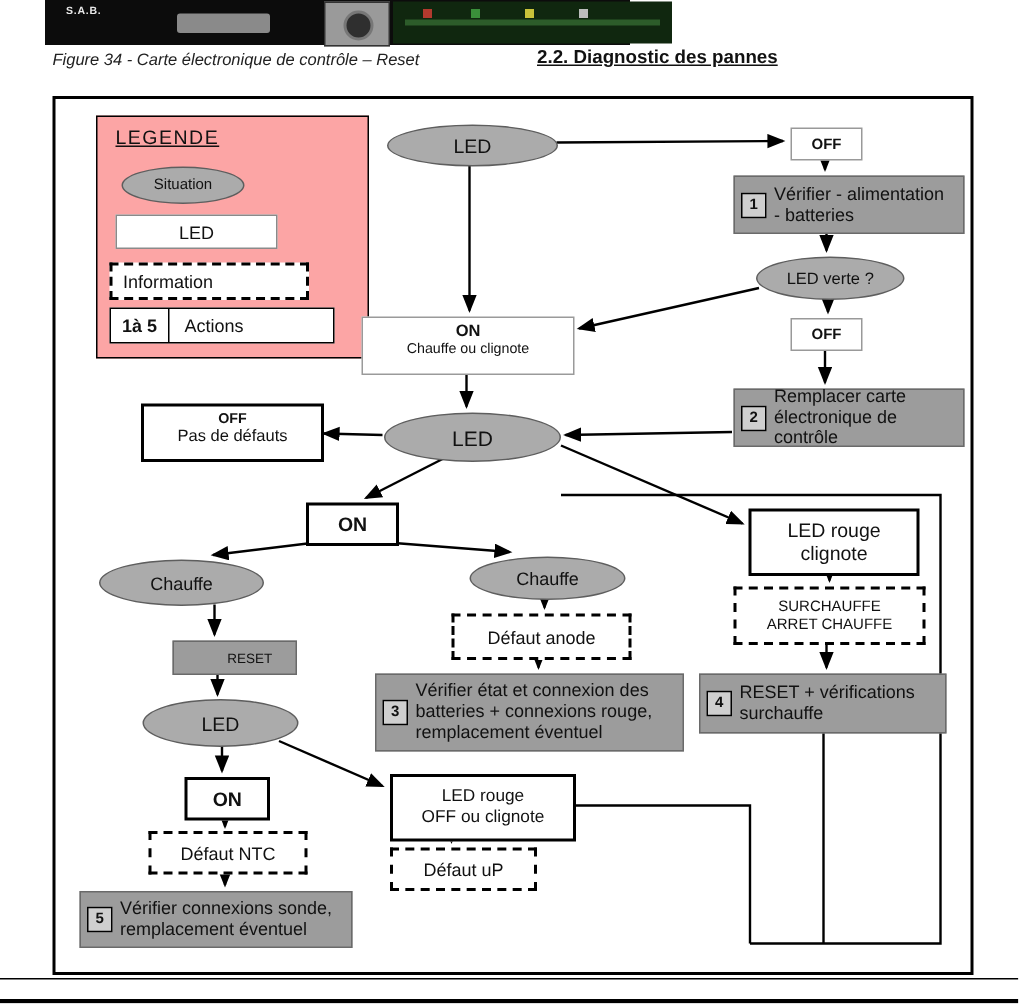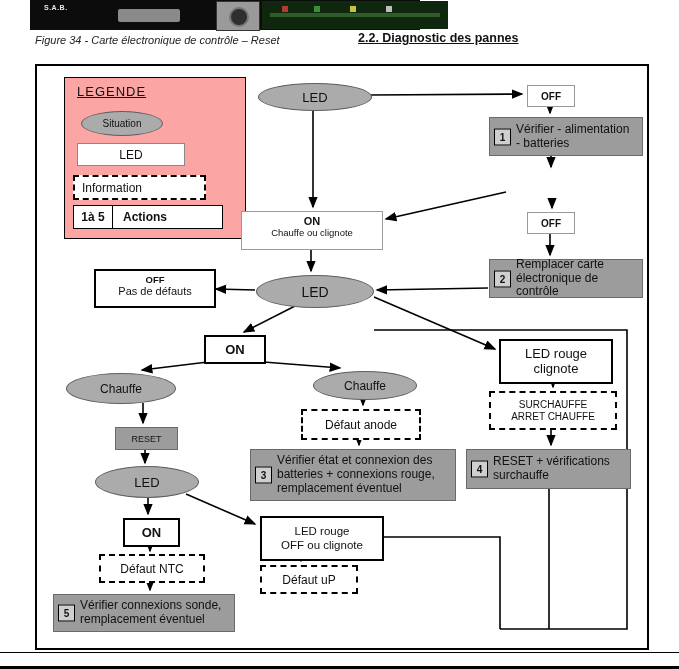--- a/index.html
+++ b/index.html
@@ -27,21 +27,21 @@
   #frame{left:35px;top:64px;width:610px;height:582px;border:2px solid #000;background:#fff;}
 
   
   #legend{left:52px;top:77px;width:180px;height:160px;border:1px solid #000;background:#fca5a5;margin-left:12px;}
   .legend-title{left:12px;top:6px;font-size:13px;text-decoration:underline;letter-spacing:1px;}
   .legend-sit{left:16px;top:33px;width:80px;height:23px;}
   .legend-led{left:12px;top:65px;width:106px;height:21px;border:1px solid #8a8a8a;background:#fff;font-size:12px;}
   .legend-info{left:8px;top:97px;width:122px;height:21px;font-size:12px;justify-content:flex-start;padding-left:7px;}
   .legend-actions{left:8px;top:127px;width:148px;height:22px;border:1px solid #000;display:flex;align-items:stretch;background:#fff;}
   .legend-num{width:38px;border-right:1px solid #000;font-weight:bold;font-size:12px;display:flex;align-items:center;justify-content:center;}
-  .legend-actlabel{flex:1;font-weight:bold;font-size:12px;display:flex;align-items:center;padding-left:10px;}
+  .legend-actlabel{flex:1;font-weight:normal;font-size:12px;display:flex;align-items:center;padding-left:10px;}
 
   
   .ellipse{background:#ababab;border:1px solid #5e5e5e;border-radius:50%;font-size:12px;}
   .whitebox{background:#fff;border:1px solid #999;font-size:10px;font-weight:bold;}
   .strongbox{background:#fff;border:2px solid #000;}
   .dashedbox{background:#fff;border:2px dashed #000;font-size:12px;}
   .actionbox{background:#9c9c9c;border:1px solid #6a6a6a;}
   .action-num{position:absolute;left:4px;top:50%;transform:translateY(-50%);width:15px;height:15px;
               background:#cfcfcf;border:1px solid #000;font-size:10px;font-weight:bold;
               display:flex;align-items:center;justify-content:center;}
@@ -130,20 +130,21 @@
 
   <div class="abs ellipse center" style="left:258px;top:83px;width:112px;height:26px;font-size:13px;">LED</div>
   <div class="abs whitebox center" style="left:527px;top:85px;width:46px;height:20px;">OFF</div>
 
   <div class="abs actionbox" style="left:489px;top:117px;width:152px;height:37px;">
     <div class="action-num">1</div>
     <div class="action-text prelines">Vérifier - alimentation
 - batteries</div>
   </div>
 
+  <div class="abs ellipse center" style="left:504px;top:171px;width:97px;height:27px;font-size:11px;">LED verte ?</div>
   <div class="abs whitebox center" style="left:527px;top:212px;width:46px;height:20px;">OFF</div>
 
   <div class="abs actionbox" style="left:489px;top:259px;width:152px;height:37px;">
     <div class="action-num">2</div>
     <div class="action-text prelines">Remplacer carte
 électronique de contrôle</div>
   </div>
 
   <div class="abs" style="left:241px;top:211px;width:140px;height:37px;background:#fff;border:1px solid #9a9a9a;text-align:center;">
     <div style="font-size:11px;font-weight:bold;margin-top:3px;">ON</div>
@@ -166,21 +167,21 @@
 clignote</div>
   <div class="abs dashedbox center prelines" style="left:489px;top:391px;width:124px;height:35px;font-size:10px;">SURCHAUFFE
 ARRET CHAUFFE</div>
 
   <div class="abs actionbox" style="left:466px;top:449px;width:163px;height:38px;">
     <div class="action-num">4</div>
     <div class="action-text prelines">RESET + vérifications
 surchauffe</div>
   </div>
 
-  <div class="abs actionbox center" style="left:115px;top:427px;width:61px;height:21px;font-size:9px;">RESET</div>
+  <div class="abs actionbox center" style="left:115px;top:427px;width:61px;height:21px;font-size:9px;padding-left:20px;">RESET</div>
 
   <div class="abs ellipse center" style="left:95px;top:466px;width:102px;height:30px;font-size:13px;">LED</div>
   <div class="abs strongbox center onbold" style="left:123px;top:518px;width:53px;height:25px;">ON</div>
   <div class="abs dashedbox center" style="left:99px;top:554px;width:102px;height:25px;">Défaut NTC</div>
 
   <div class="abs actionbox" style="left:53px;top:594px;width:180px;height:36px;">
     <div class="action-num">5</div>
     <div class="action-text prelines">Vérifier connexions sonde,
 remplacement éventuel</div>
   </div>

